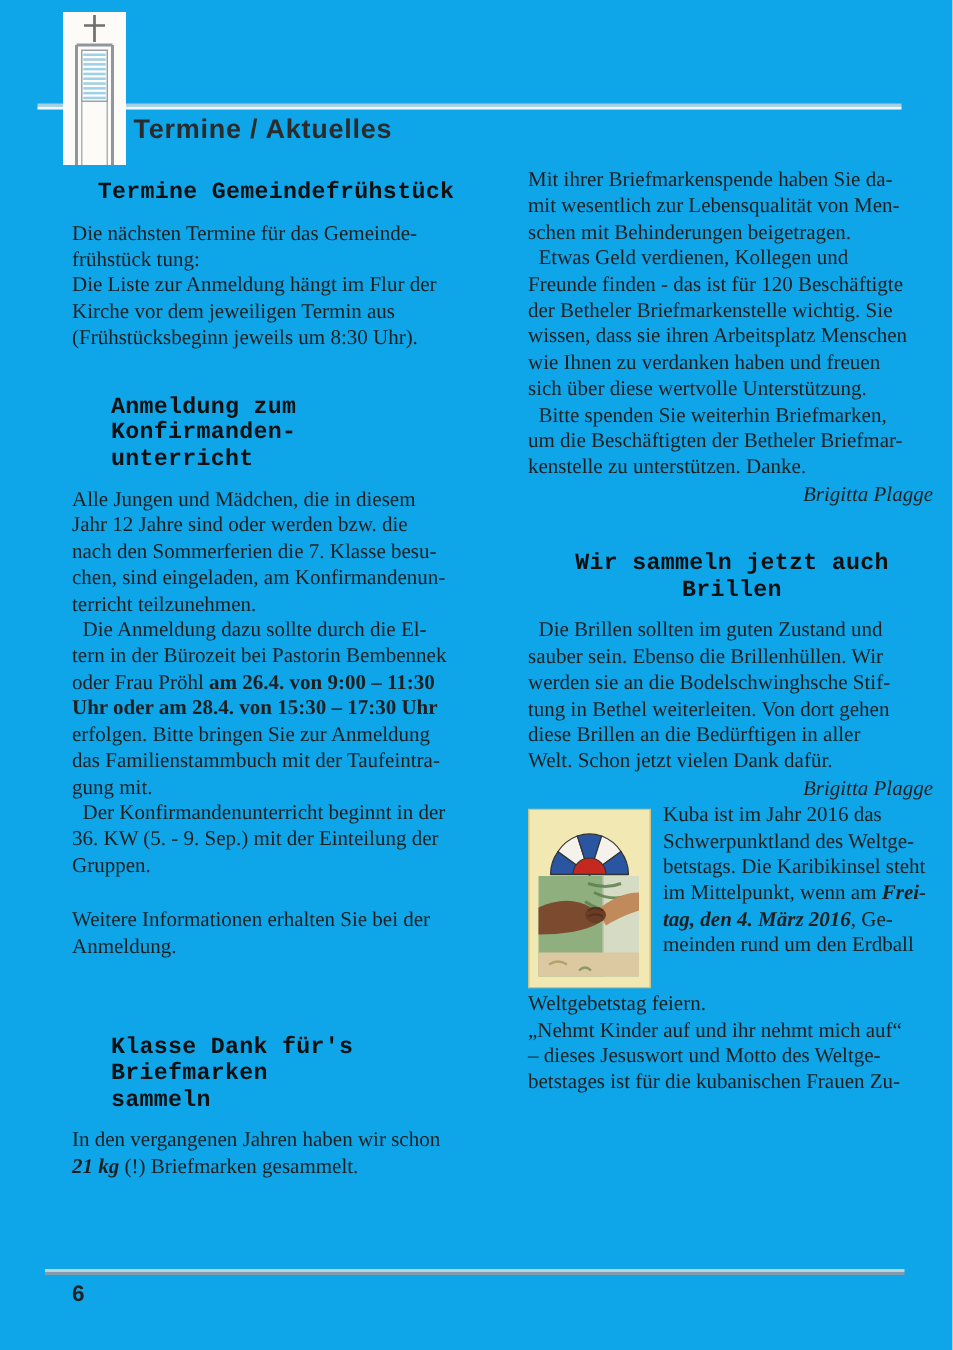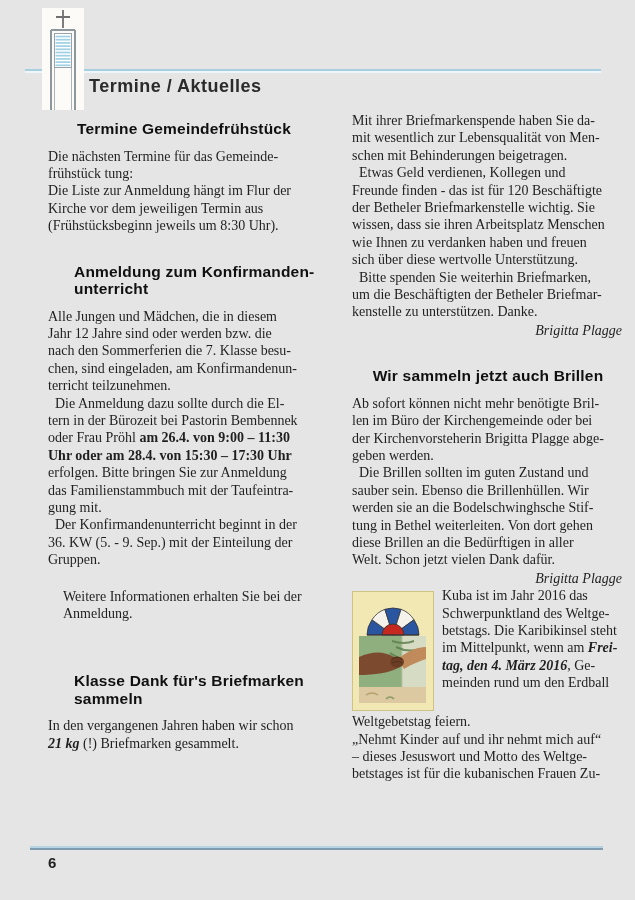--- a/index.html
+++ b/index.html
@@ -1,41 +1,41 @@
 <!DOCTYPE html>
 <html><head>
 <meta charset="utf-8">
 <style>
   html,body{margin:0;padding:0;background:#fbfaf5;}
-  .page{position:relative;width:635px;height:900px;background:#e5e5e5;overflow:hidden;
+  .page{position:relative;width:635px;height:900px;background:#0ea5e9;overflow:hidden;
         font-family:"Liberation Serif",serif;color:#1f1f1f;}
   
   .hrule{position:absolute;left:25px;top:69px;width:576px;height:0;
          border-top:2px solid #a7cfe0;border-bottom:2px solid #7fa6ba;}
   .hrule-inner{height:2px;background:#eef6fa;}
   .logo{position:absolute;left:42px;top:8px;width:42px;height:102px;background:#fcfbf7;z-index:2;}
   .header-title{position:absolute;left:89px;top:76px;z-index:3;
                 font-family:"Liberation Sans",sans-serif;font-weight:bold;font-size:18px;
                 letter-spacing:.5px;color:#2b2b2b;}
   
   .col{position:absolute;font-size:14px;line-height:17.4px;}
   .col.left{left:48px;top:120px;width:272px;}
   .col.right{left:352px;top:112px;width:272px;}
   .t{white-space:pre-line;margin:0;}
-  h2{font-family:Liberation Sans, sans-serif;font-size:15.5px;line-height:17.5px;
+  h2{font-family:Liberation Mono, monospace;font-size:15.5px;line-height:17.5px;
      color:#101010;margin:0;white-space:pre-line;font-weight:bold;letter-spacing:.2px;}
   h2.center{text-align:center;}
   h2.indent{padding-left:26px;}
   .h-top{margin-top:28px;}
   .h-top-lg{margin-top:50px;}
   .h-mb{margin-bottom:10px;}
   ul.dates{margin:2px 0 2px 0;padding-left:42px;}
   ul.dates li{line-height:17.4px;}
   ul.dates li.it{font-style:italic;}
-  .gap{margin-top:19px;margin-left:15px;}
+  .gap{margin-top:19px;}
   .b{font-weight:bold;}
   .bi{font-weight:bold;font-style:italic;}
   .sig{font-style:italic;text-align:right;margin:1px 2px 0 0;}
   
   .wgt{position:relative;min-height:126px;}
   .poster{position:absolute;left:0;top:4px;width:82px;height:120px;}
   .wgt-text{margin-left:90px;}
   
   .frule{position:absolute;left:30px;top:846px;width:573px;height:0;
          border-top:2px solid #b8d4e2;border-bottom:2px solid #7f9cb0;}
@@ -115,24 +115,20 @@
 der Betheler Briefmarkenstelle wichtig. Sie
 wissen, dass sie ihren Arbeitsplatz Menschen
 wie Ihnen zu verdanken haben und freuen
 sich über diese wertvolle Unterstützung.</p>
     <p class="t">&nbsp;&nbsp;Bitte spenden Sie weiterhin Briefmarken,
 um die Beschäftigten der Betheler Briefmar-
 kenstelle zu unterstützen. Danke.</p>
     <p class="sig">Brigitta Plagge</p>
 
     <h2 class="center h-top h-mb">Wir sammeln jetzt auch Brillen</h2>
-    <p class="t">Ab sofort können nicht mehr benötigte Bril-
-len im Büro der Kirchengemeinde oder bei
-der Kirchenvorsteherin Brigitta Plagge abge-
-geben werden.</p>
     <p class="t">&nbsp;&nbsp;Die Brillen sollten im guten Zustand und
 sauber sein. Ebenso die Brillenhüllen. Wir
 werden sie an die Bodelschwinghsche Stif-
 tung in Bethel weiterleiten. Von dort gehen
 diese Brillen an die Bedürftigen in aller
 Welt. Schon jetzt vielen Dank dafür.</p>
     <p class="sig">Brigitta Plagge</p>
 
     <div class="wgt">
       <div class="poster">

